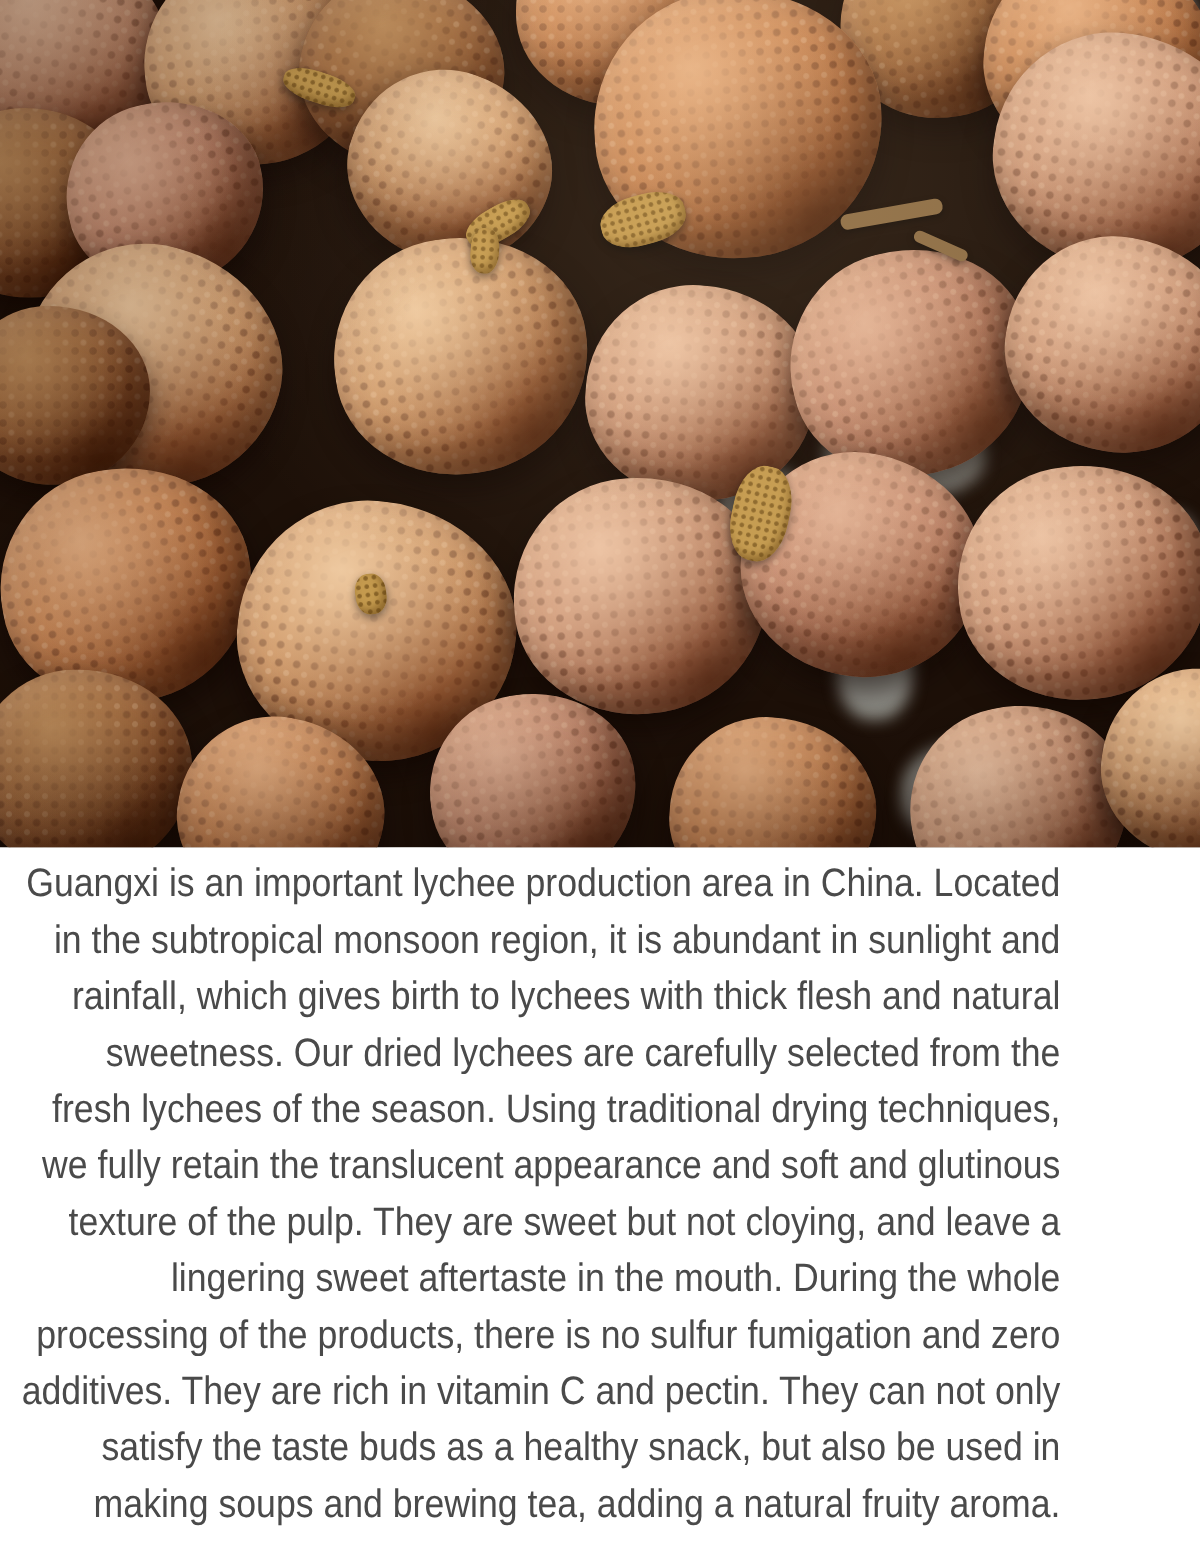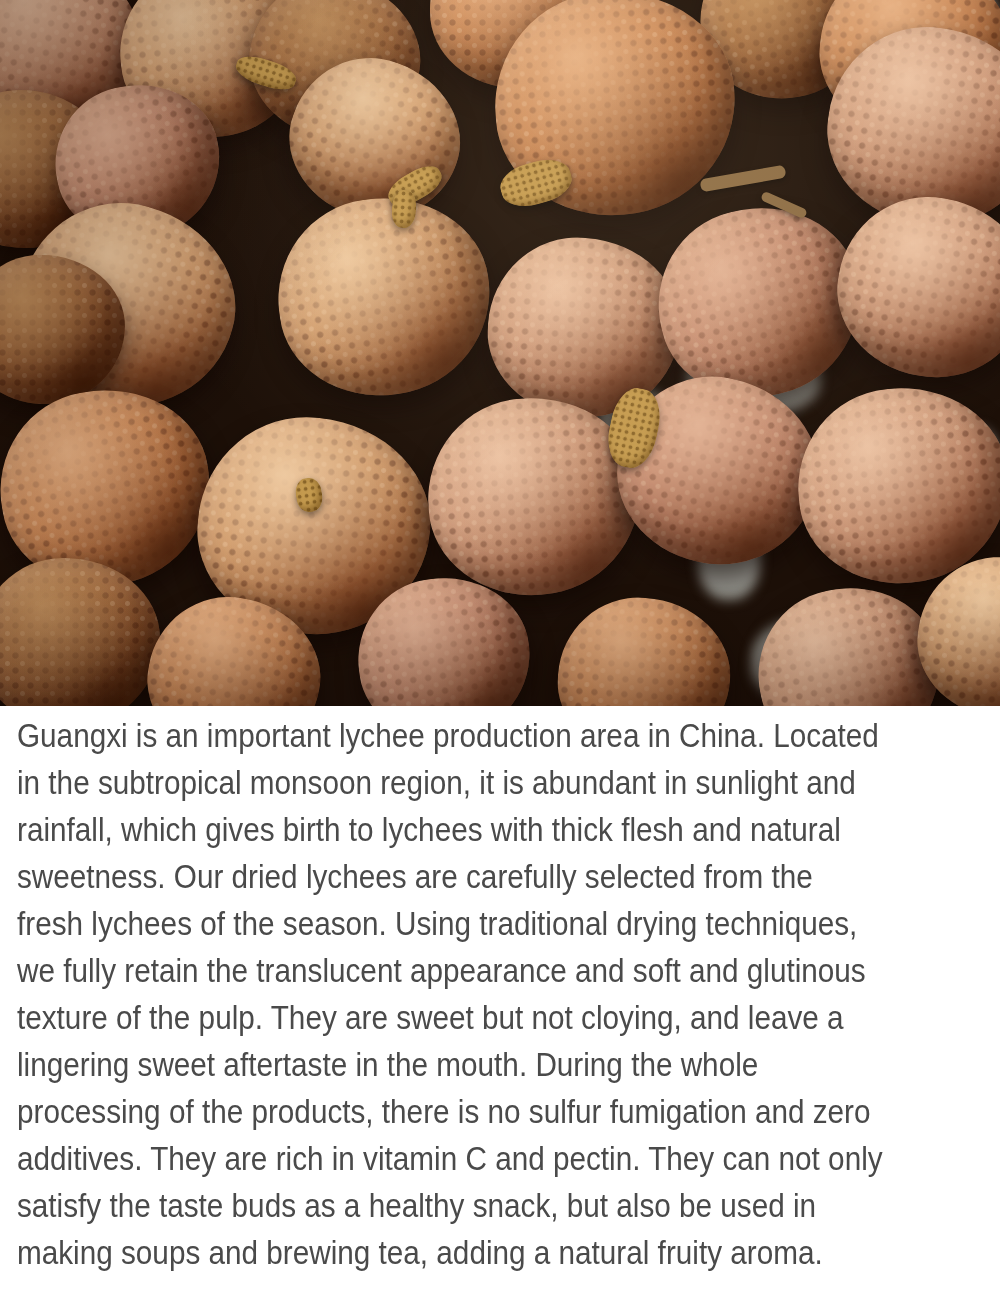--- a/index.html
+++ b/index.html
@@ -42,21 +42,21 @@
   }
   .twig{position:absolute;background:#8a6a42;border-radius:6px;box-shadow:0 2px 5px rgba(0,0,0,.4);}
   .shade{
     position:absolute;inset:0;pointer-events:none;
     background:
       radial-gradient(ellipse at 62% 22%, rgba(255,226,178,0.12), rgba(0,0,0,0) 55%),
       linear-gradient(115deg, rgba(18,6,0,0.28) 0%, rgba(18,6,0,0) 35%),
       linear-gradient(0deg, rgba(15,5,0,0.22) 0%, rgba(15,5,0,0) 18%);
   }
   
-  .description{padding:6px 20px 0 17px;}
+  .description{padding:6px 20px 0 17px;text-align:right;}
   .line{
     font-size:33px;line-height:47px;color:#4a4a4a;
     white-space:nowrap;transform:scaleX(0.9);transform-origin:0 50%;
   }
 </style>
 </head>
 <body>
 
 <div class="photo" id="photo" aria-label="Close-up photo of a pile of dried lychees with bumpy, knobby reddish-brown skins and a few dried tan stems">
   <div class="patch" style="left: 950px; top: -10px; width: 50px; height: 80px;"></div>

